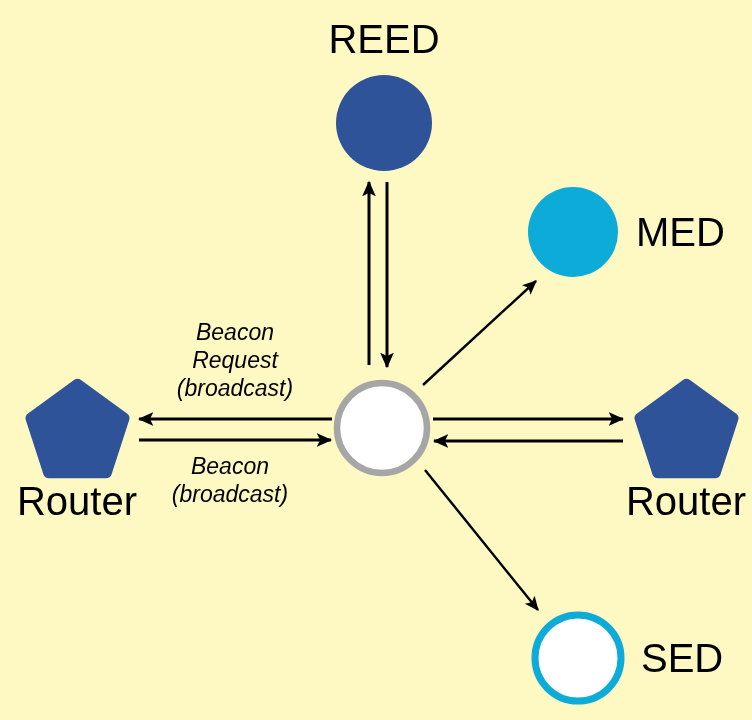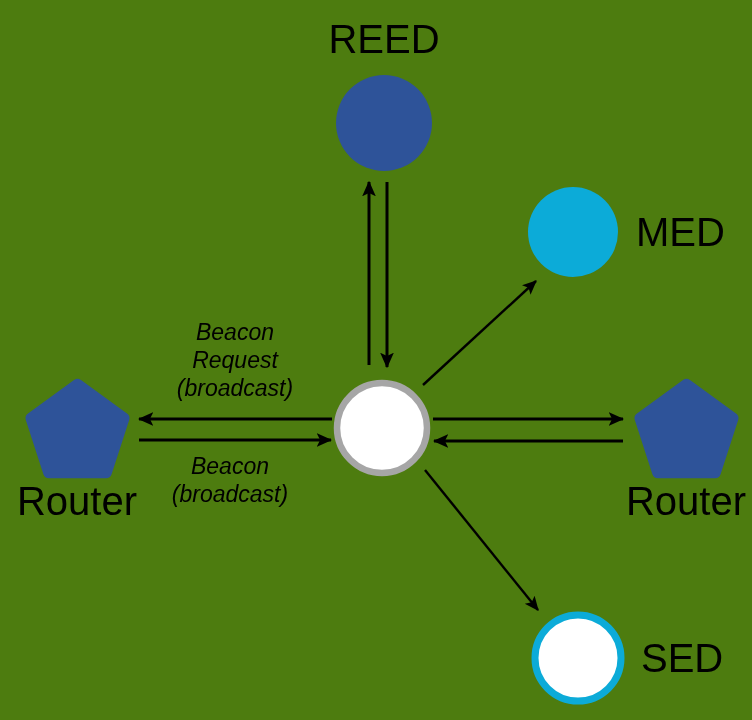--- a/index.html
+++ b/index.html
@@ -4,21 +4,21 @@
 <style>
   html, body {
     margin: 0;
     padding: 0;
     background: #ffffff;
   }
   #diagram-root {
     position: relative;
     width: 752px;
     height: 720px;
-    background: #4d7c0f;
+    background: #fef9c3;
     overflow: hidden;
     font-family: "Liberation Sans", sans-serif;
   }
   #diagram-svg {
     position: absolute;
     top: 0;
     left: 0;
     width: 752px;
     height: 720px;
     display: block;

